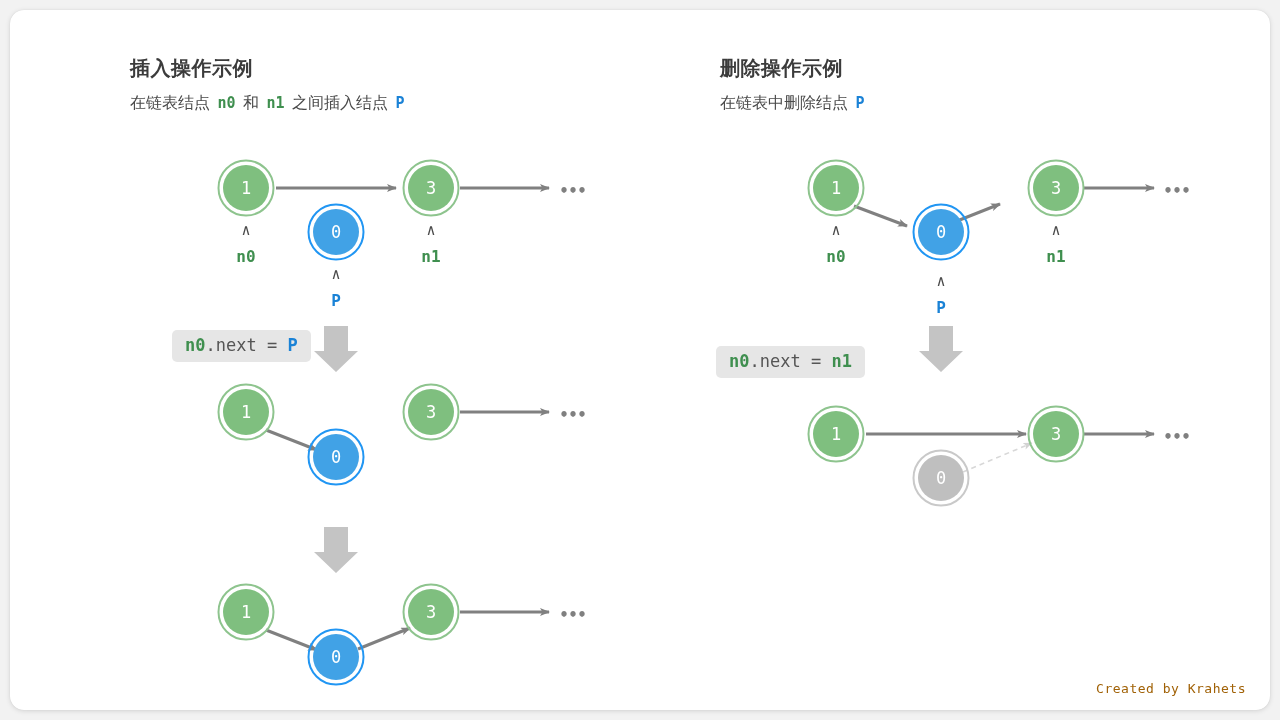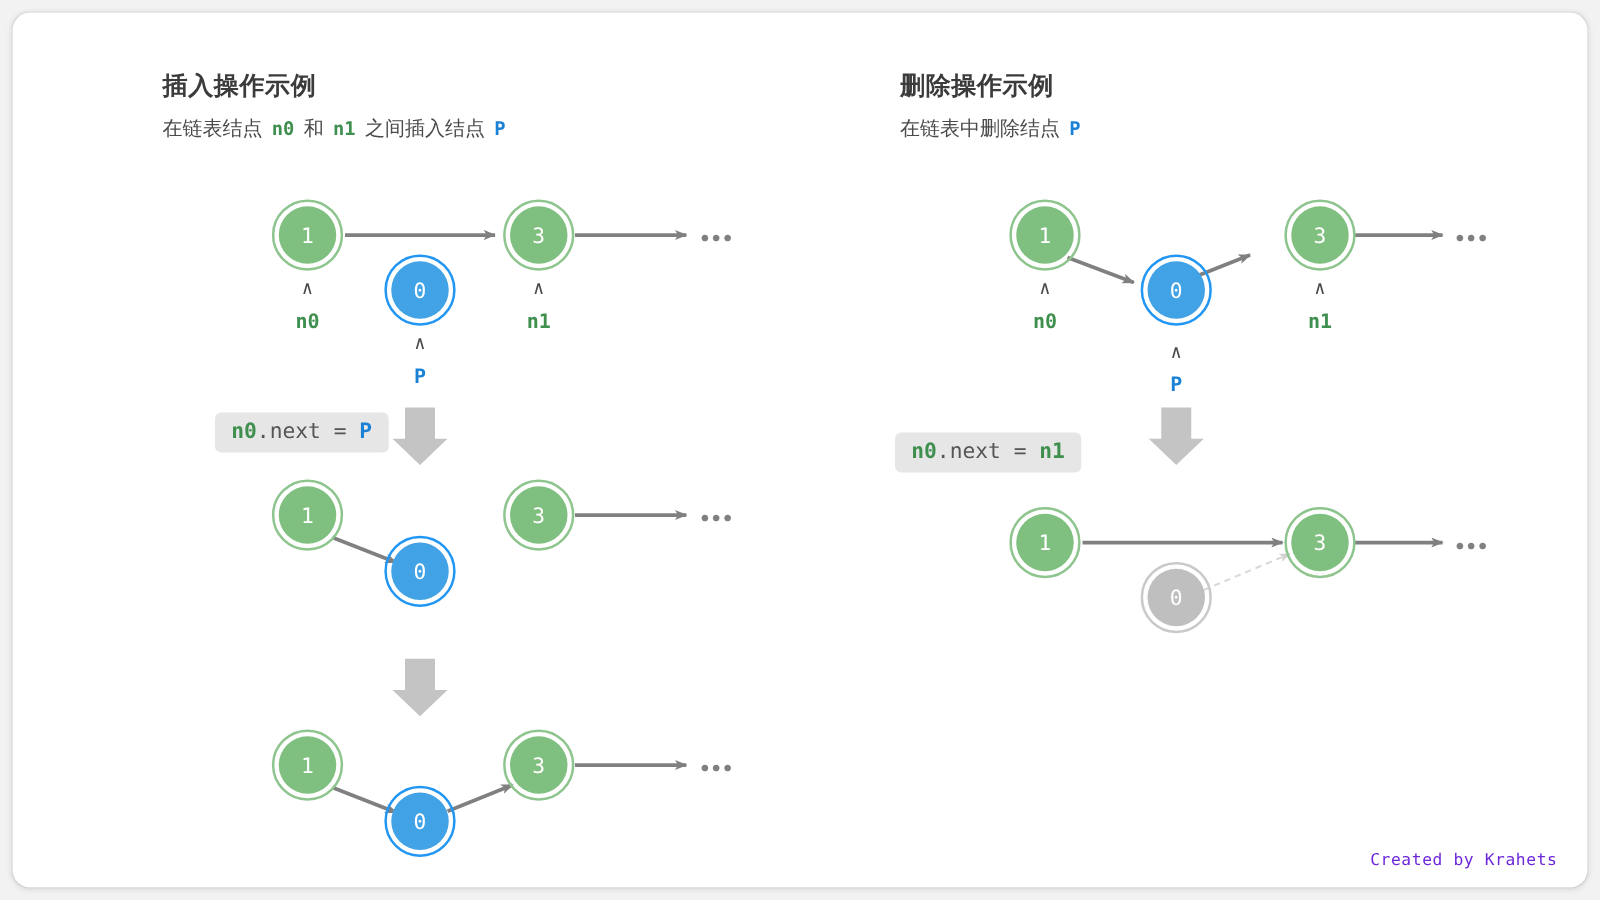--- a/index.html
+++ b/index.html
@@ -73,21 +73,21 @@
     line-height: 1;
   }
   .code-pill .kw { font-weight: bold; }
 
   .credit {
     position: absolute;
     right: 24px;
     bottom: 14px;
     font-family: "DejaVu Sans Mono", monospace;
     font-size: 13px;
-    color: #6d28d9;
+    color: #a16207;
     letter-spacing: 0.5px;
     white-space: nowrap;
   }
 
   .node-val {
     font-family: "DejaVu Sans Mono", monospace;
     font-size: 17px;
     fill: #ffffff;
   }
   .ptr-label {

